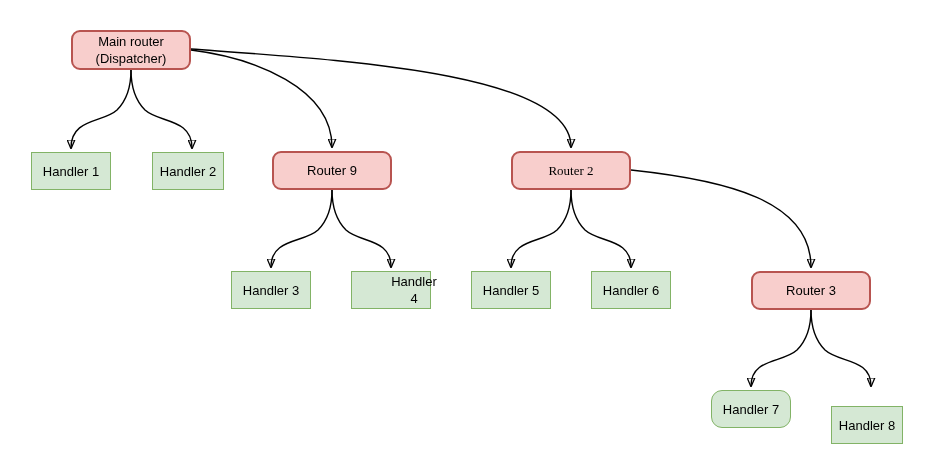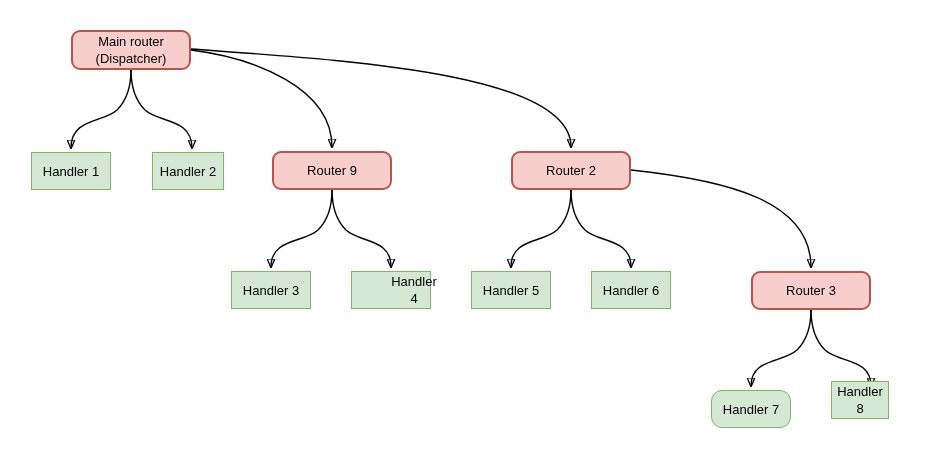--- a/index.html
+++ b/index.html
@@ -75,21 +75,21 @@
   </div>
 
   <div class="node handler" style="left:152px; top:152px; width:72px; height:38px;">
     <span>Handler 2</span>
   </div>
 
   <div class="node router" style="left:272px; top:151px; width:120px; height:39px;">
     <span>Router 9</span>
   </div>
 
-  <div class="node router" style="left:511px; top:151px; width:120px; height:39px;">
+  <div class="node router" style="left:511px; top:151px; width:120px; height:39px;font-family:Liberation Serif, serif;">
     <span>Router 2</span>
   </div>
 
   <div class="node handler" style="left:231px; top:271px; width:80px; height:38px;">
     <span>Handler 3</span>
   </div>
 
   <div class="node handler" style="left:351px; top:271px; width:80px; height:38px;padding-left:46px;">
     <span>Handler 4</span>
   </div>
@@ -103,17 +103,17 @@
   </div>
 
   <div class="node router" style="left:751px; top:271px; width:120px; height:39px;">
     <span>Router 3</span>
   </div>
 
   <div class="node handler" style="left:711px; top:390px; width:80px; height:38px;border-radius:11px;">
     <span>Handler 7</span>
   </div>
 
-  <div class="node handler" style="left:831px; top:381px; width:58px; height:38px;">
+  <div class="node handler" style="left:831px; top:406px; width:72px; height:38px;">
     <span>Handler 8</span>
   </div>
 
 </div>
 
 </body></html>

